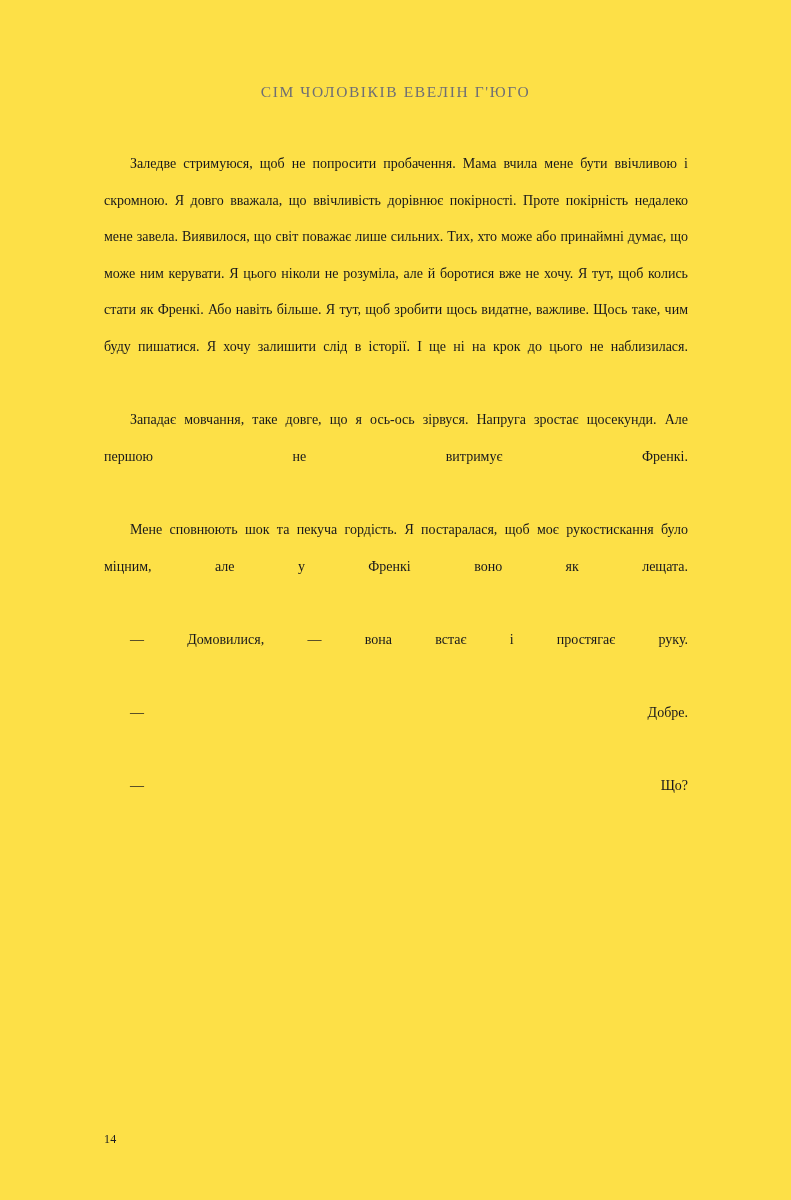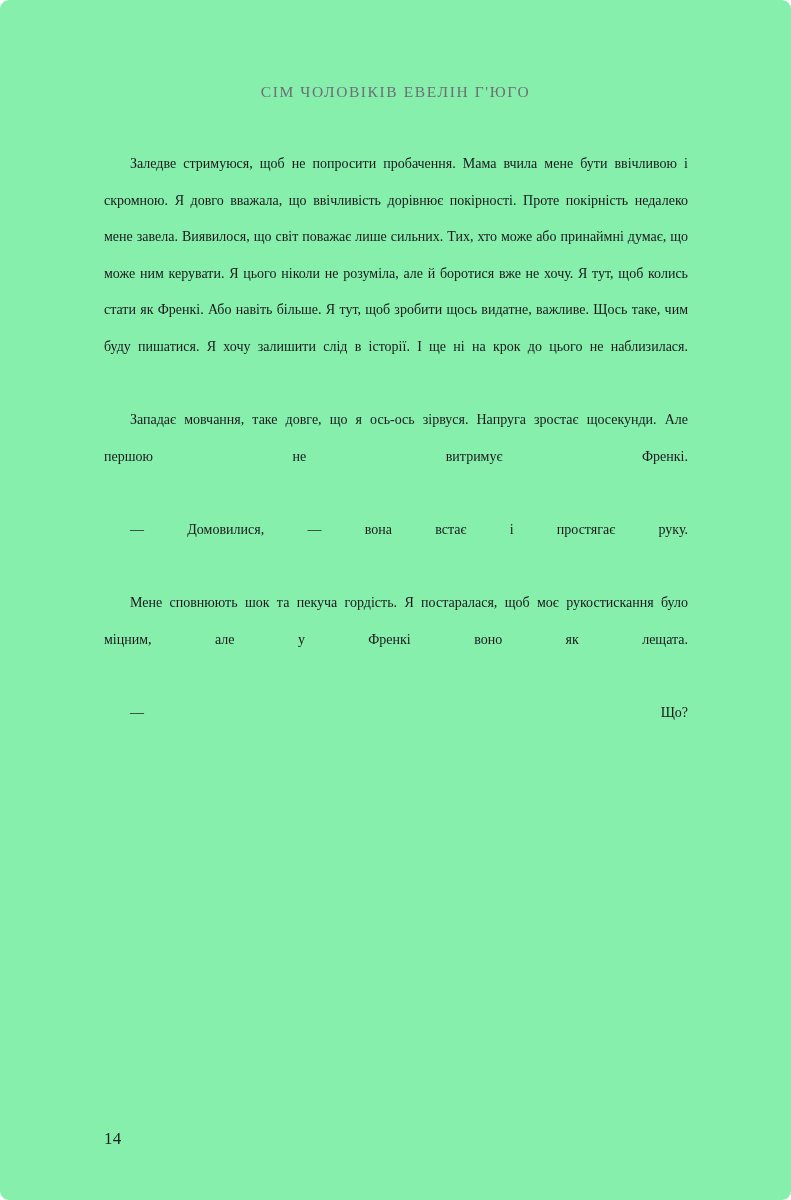--- a/index.html
+++ b/index.html
@@ -13,22 +13,21 @@
     height: 1200px;
     position: relative;
     overflow: hidden;
     font-family: "Liberation Serif", "DejaVu Serif", serif;
     -webkit-font-smoothing: antialiased;
   }
 
   .page {
     position: absolute;
     inset: 0;
-    background: #86efac;
-    border-radius: 9px;
+    background: #fde047;
   }
 
   
   .running-head {
     position: absolute;
     top: 82px;
     left: 0;
     width: 791px;
     text-align: center;
     font-size: 15.5px;
@@ -70,37 +69,38 @@
   
   .para.dialogue {
     text-indent: 26px;
   }
 
   
   .folio {
     position: absolute;
     left: 104px;
     top: 1128px;
-    font-size: 17px;
+    font-size: 12px;
     line-height: 22px;
     color: #1d1d21;
     letter-spacing: 0.3px;
   }
 </style>
 </head>
 <body>
 
 <div class="page">
 
   <div class="running-head">Сім чоловіків Евелін Г'юго</div>
 
   <div class="text-block">
     <p class="para">Заледве стримуюся, щоб не попросити пробачення. Мама вчила мене бути ввічливою і скромною. Я довго вважала, що ввічливість дорівнює покірності. Проте покірність недалеко мене завела. Виявилося, що світ поважає лише сильних. Тих, хто може або принаймні думає, що може ним керувати. Я цього ніколи не розуміла, але й боротися вже не хочу. Я тут, щоб колись стати як Френкі. Або навіть більше. Я тут, щоб зробити щось видатне, важливе. Щось таке, чим буду пишатися. Я хочу залишити слід в історії. І ще ні на крок до цього не наблизилася.</p>
     <p class="para">Западає мовчання, таке довге, що я ось-ось зірвуся. Напруга зростає щосекунди. Але першою не витримує Френкі.</p>
+    <p class="para">Мене сповнюють шок та пекуча гордість. Я постаралася, щоб моє рукостискання було міцним, але у Френкі воно як лещата.</p>
     <p class="para dialogue">— Домовилися, — вона встає і простягає руку.</p>
-    <p class="para">Мене сповнюють шок та пекуча гордість. Я постаралася, щоб моє рукостискання було міцним, але у Френкі воно як лещата.</p>
+    <p class="para dialogue">— Добре.</p>
     <p class="para dialogue">— Що?</p>
 
   </div>
 
   <div class="folio">14</div>
 
 </div>
 
 </body></html>

